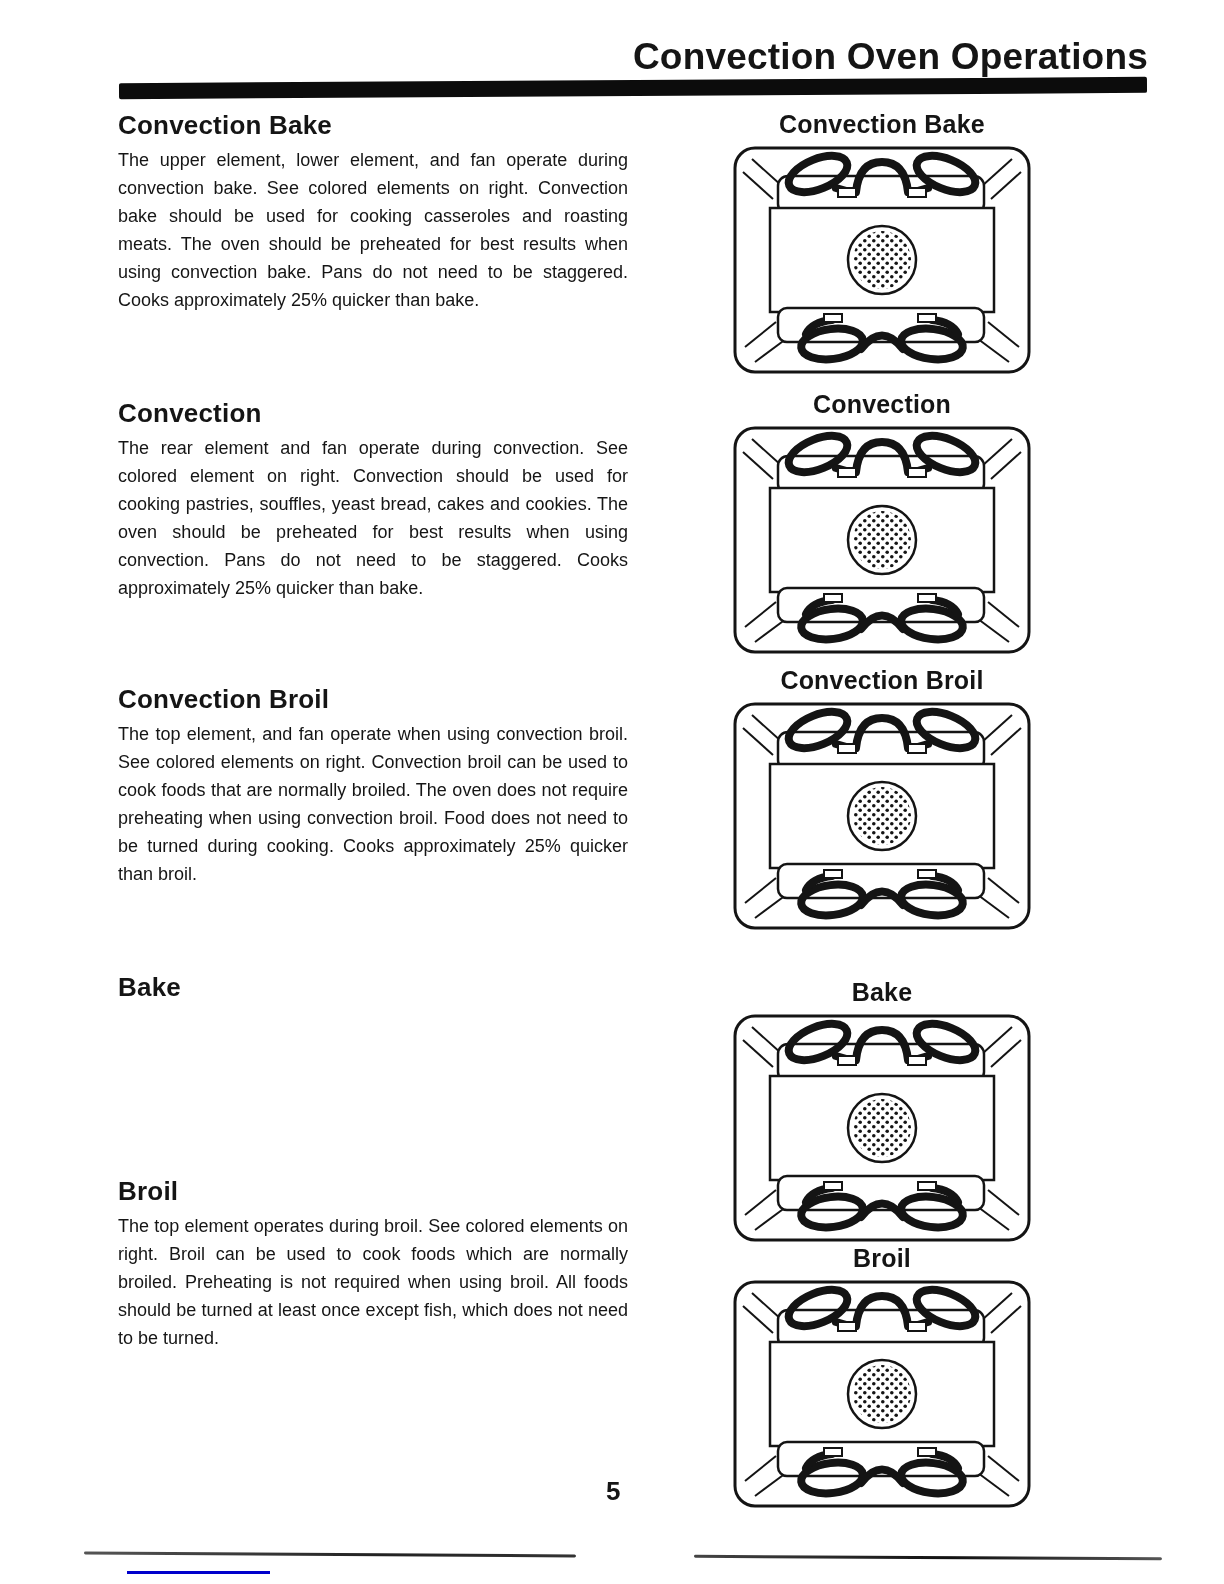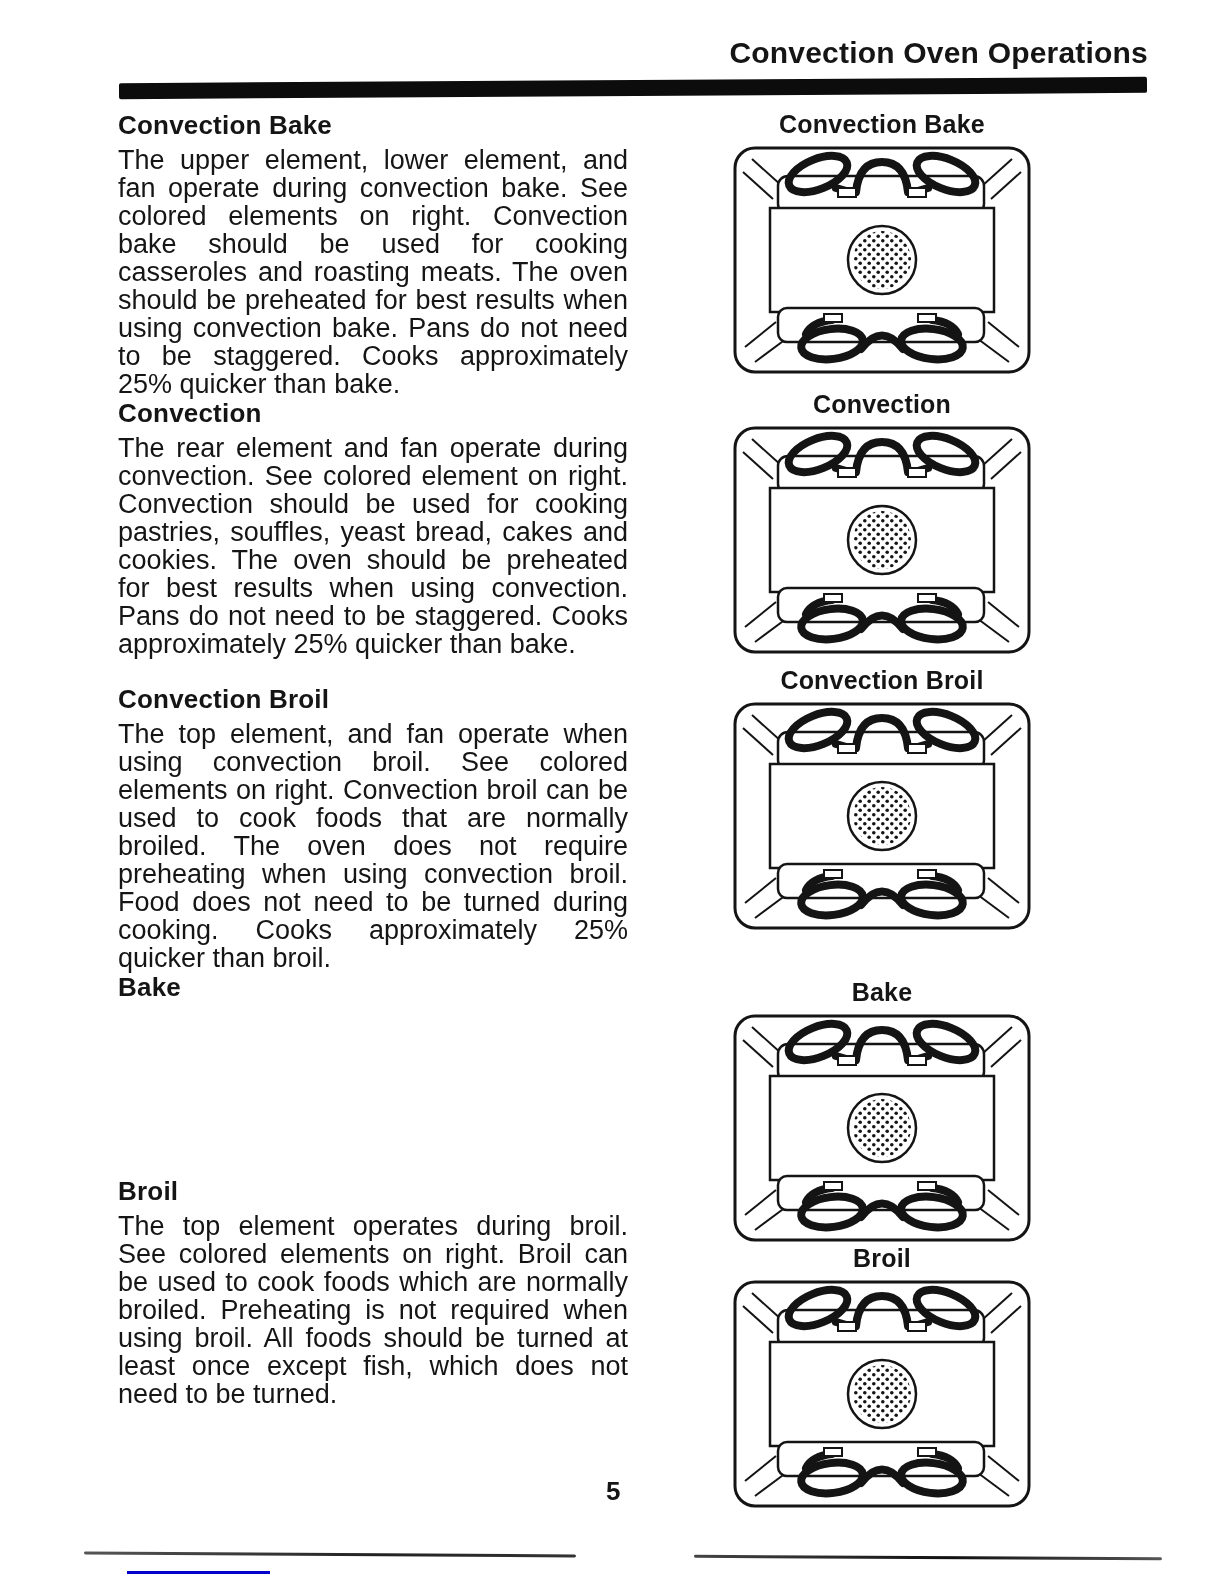--- a/index.html
+++ b/index.html
@@ -8,36 +8,36 @@
     width:1224px;height:1584px;
     margin:0 auto;
     background:#ffffff;
     font-family:"Liberation Sans", sans-serif;
     color:#151515;
     overflow:hidden;
   }
   
   .header-title{
     position:absolute;top:36px;right:76px;
-    font-size:30px;font-weight:bold;letter-spacing:0.2px;
+    font-size:37px;font-weight:bold;letter-spacing:0.2px;
   }
   .header-bar{
     position:absolute;left:119px;top:80px;width:1028px;height:16px;
     background:#0c0c0c;transform:rotate(-0.35deg);
     border-radius:2px;
   }
   
   .text-section{
     position:absolute;left:118px;width:510px;
   }
   .text-section h2{
     margin:0 0 5px 0;font-size:26px;font-weight:bold;letter-spacing:0.2px;
   }
   .text-section p{
-    margin:0;font-size:27px;line-height:28px;text-align:justify;
+    margin:0;font-size:18px;line-height:28px;text-align:justify;
   }
   .sec-0{top:110px;}
   .sec-1{top:398px;}
   .sec-2{top:684px;}
   .sec-3{top:972px;}
   .sec-4{top:1176px;}
   
   .diagram{
     position:absolute;left:712px;width:340px;margin:0;
     display:flex;flex-direction:column;align-items:center;

